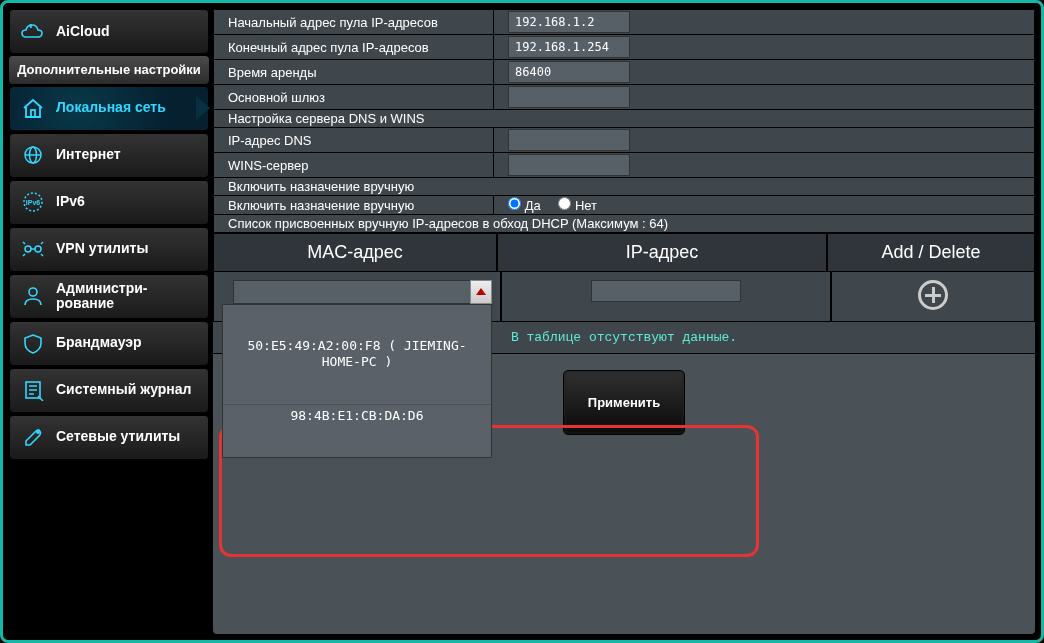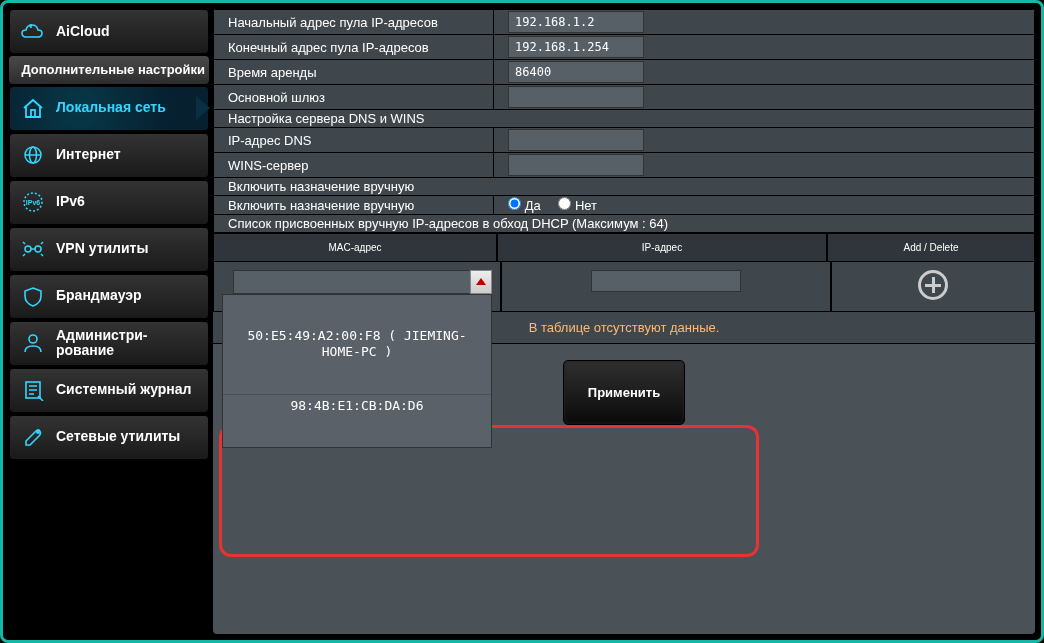--- a/index.html
+++ b/index.html
@@ -61,21 +61,21 @@
   content: "";
   position: absolute;
   right: -14px;
   top: 50%;
   margin-top: -12px;
   border: 12px solid transparent;
   border-left: 14px solid #083040;
 }
 .side-header {
   background: linear-gradient(#4a4a4a, #2c2c2c);
-  text-align: right;
+  text-align: center;
   padding: 6px 4px;
   border-radius: 4px;
   margin-bottom: 2px;
   font-weight: bold;
   line-height: 1.2;
 }
 .main {
   flex: 1;
   background: #4b5257;
   border-radius: 4px;
@@ -93,55 +93,56 @@
 }
 table.form td.label-cell { width: 280px; }
 table.form td.val-cell { }
 input.txt {
   background: #586067;
   border: 1px solid #333;
   color: #fff;
   font-family: monospace;
   font-size: 12px;
   padding: 3px 6px;
-  width: 136px;
+  width: 122px;
   height: 22px;
 }
 .section-head td {
   background: #2f353a;
   font-weight: normal;
   color: #fff;
 }
 .radio-row label { margin-right: 14px; cursor: pointer; }
 .list-head { display: flex; }
 .list-head .col {
   border: 1px solid #000;
   background: #2f353a;
   padding: 8px;
   text-align: center;
-  font-size: 10px;
+  font-size: 18px;
 }
 .col-mac { flex: 0 0 284px; }
 .col-ip  { flex: 0 0 330px; }
 .col-add { flex: 1; }
 .list-row { display: flex; }
 .list-row .col {
   border: 1px solid #000;
   border-top: none;
   background: #40474c;
   padding: 8px;
   text-align: center;
   position: relative;
 }
 .no-data {
-  color: #fdba74;
+  color: #5eead4;
   text-align: center;
   padding: 8px;
   background: #40474c;
   border-bottom: 1px solid #000;
+  font-family: Liberation Mono, monospace;
 }
 .apply-wrap { text-align: center; padding: 16px 0; }
 .btn {
   display: inline-block;
   background: linear-gradient(#303030, #0a0a0a);
   border: 1px solid #000;
   border-radius: 5px;
   padding: 24px 24px;
   color: #fff;
   font-weight: bold;
@@ -268,35 +269,35 @@
               <path d="M11 11 H15"></path>
               <path d="M5 6 L3 4 M21 6 L23 4 M5 16 L3 18 M21 16 L23 18"></path>
         </svg>
       </span>
       <span class="label">VPN утилиты</span>
     </div>
 
     <div class="side-item">
       <span class="icon">
         <svg width="26" height="22" viewBox="0 0 26 22" fill="none" stroke-width="1.6">
-          <path d="M13 3 L21 6 V11 Q21 18 13 21 Q5 18 5 11 V6 Z"></path>
-        </svg>
-      </span>
-      <span class="label">Брандмауэр</span>
-    </div>
-
-    <div class="side-item">
-      <span class="icon">
-        <svg width="26" height="22" viewBox="0 0 26 22" fill="none" stroke-width="1.6">
           <circle cx="13" cy="7" r="4"></circle>
               <path d="M5 20 Q5 14 13 14 Q21 14 21 20"></path>
         </svg>
       </span>
       <span class="label" style="white-space:pre-line">Администри-
 рование</span>
+    </div>
+
+    <div class="side-item">
+      <span class="icon">
+        <svg width="26" height="22" viewBox="0 0 26 22" fill="none" stroke-width="1.6">
+          <path d="M13 3 L21 6 V11 Q21 18 13 21 Q5 18 5 11 V6 Z"></path>
+        </svg>
+      </span>
+      <span class="label">Брандмауэр</span>
     </div>
 
     <div class="side-item">
       <span class="icon">
         <svg width="26" height="22" viewBox="0 0 26 22" fill="none" stroke-width="1.6">
           <rect x="6" y="3" width="14" height="16"></rect>
               <path d="M9 7 H17 M9 11 H17 M9 15 H14"></path>
               <path d="M18 17 L23 22"></path>
         </svg>
       </span>

